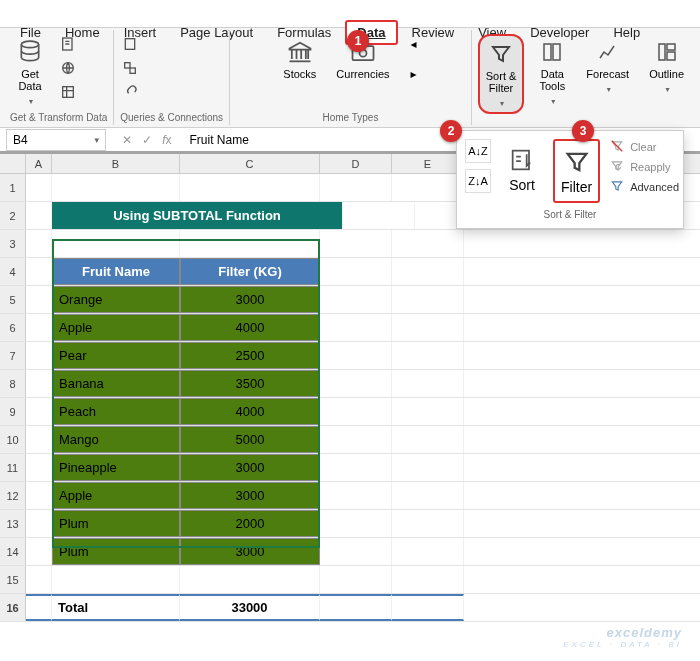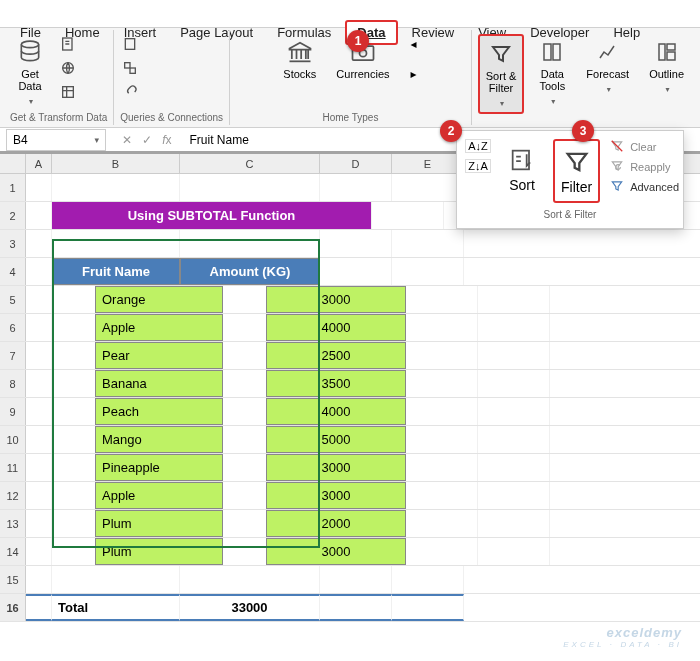--- a/index.html
+++ b/index.html
@@ -13,21 +13,21 @@
 
 .ribbon { display: flex; background: #f5f5f5; border-bottom: 1px solid #d0d0d0; height: 100px; padding: 2px 4px; }
 .ribbon-group { display: flex; flex-direction: column; justify-content: space-between; border-right: 1px solid #d0d0d0; padding: 4px 6px 2px; }
 .ribbon-group-label { text-align: center; font-size: 10px; color: #666; padding-top: 2px; }
 .ribbon-buttons { display: flex; gap: 8px; align-items: flex-start; flex: 1; }
 .rbtn-lg { display: flex; flex-direction: column; align-items: center; gap: 2px; padding: 4px 6px; cursor: pointer; font-size: 11px; text-align: center; }
 .rbtn-lg .ic { width: 28px; height: 28px; display: flex; align-items: center; justify-content: center; }
 .rbtn-sm-col { display: flex; flex-direction: column; gap: 4px; }
 .rbtn-sm { width: 20px; height: 20px; display: flex; align-items: center; justify-content: center; cursor: pointer; }
 .caret::after { content: "▾"; font-size: 8px; margin-left: 2px; color: #666; }
-.sort-filter { border: 2px solid #e03030; border-radius: 3px; background: #e4e4e4; }
+.sort-filter { border: 2px solid #e03030; border-radius: 12px; background: #e4e4e4; }
 
 
 .formula-bar { display: flex; align-items: center; height: 26px; border-bottom: 3px solid #a3a3a3; }
 .name-box { width: 100px; height: 22px; border: 1px solid #ccc; margin: 0 6px; display: flex; align-items: center; padding: 0 6px; font-size: 12px; justify-content: space-between; }
 .name-box::after { content: "▾"; font-size: 9px; color: #666; }
 .fx-btns { display: flex; gap: 10px; padding: 0 10px; color: #999; }
 .formula-input { flex: 1; padding: 0 8px; font-size: 12px; }
 
 
 .sheet { position: relative; }
@@ -39,37 +39,37 @@
 .col-C { width: 140px; }
 .col-D { width: 72px; }
 .col-E { width: 72px; }
 
 .rows { }
 .row { display: flex; border-bottom: 1px solid #e3e3e3; height: 28px; }
 .row-h { width: 26px; background: #eee; border-right: 1px solid #ccc; text-align: center; font-size: 11px; color: #444; line-height: 28px; }
 .cell { border-right: 1px solid #f0f0f0; padding: 0 6px; display: flex; align-items: center; font-size: 13px; }
 
 
-.title-cell { background: #a21caf; color: #fff; font-weight: 600; justify-content: center; grid-column: span 2; width: 320px; }
+.title-cell { background: #0f766e; color: #fff; font-weight: 600; justify-content: center; grid-column: span 2; width: 291px; }
 
 .th { background: #4a7db8; color: #fff; font-weight: 600; justify-content: center; border: 1px solid #888; }
 
-.td { background: #bef264; border: 1px solid #888; margin-left: 43px; }
+.td { background: #4d7c0f; border: 1px solid #888; }
 .td.num { justify-content: center; }
 
 .sel-outline { position: absolute; border: 2px solid #1f7a3e; pointer-events: none; }
 
 .total-row { font-weight: 700; }
 .total-row .cell { border-top: 2px solid #4a7db8; border-bottom: 2px solid #4a7db8; }
 
 
 .dropdown { position: absolute; top: 130px; left: 456px; width: 228px; background: #fff; border: 1px solid #ccc; box-shadow: 0 4px 12px rgba(0,0,0,0.2); padding: 8px; }
 .dropdown-row { display: flex; gap: 10px; align-items: flex-start; }
 .dd-small-col { display: flex; flex-direction: column; gap: 6px; }
-.dd-icon-btn { width: 26px; height: 14px; border: 1px solid #ddd; display: flex; align-items: center; justify-content: center; font-size: 11px; cursor: pointer; }
+.dd-icon-btn { width: 26px; height: 24px; border: 1px solid #ddd; display: flex; align-items: center; justify-content: center; font-size: 11px; cursor: pointer; }
 .dd-lg { display: flex; flex-direction: column; align-items: center; gap: 2px; padding: 6px; cursor: pointer; font-size: 14px; }
 .dd-lg .ic { width: 30px; height: 30px; display: flex; align-items: center; justify-content: center; }
 .dd-filter { border: 2px solid #e03030; border-radius: 3px; }
 .dd-side { display: flex; flex-direction: column; gap: 4px; font-size: 11px; color: #888; }
 .dd-side-item { display: flex; align-items: center; gap: 4px; cursor: pointer; }
 .dd-side-item .ic { width: 16px; height: 16px; }
 .dd-label { text-align: center; font-size: 10px; color: #666; margin-top: 6px; }
 
 
 .badge { position: absolute; width: 22px; height: 22px; border-radius: 50%; background: #d52e2e; color: #fff; font-weight: 700; font-size: 12px; display: flex; align-items: center; justify-content: center; box-shadow: 0 1px 3px rgba(0,0,0,0.4); z-index: 50; }
@@ -276,21 +276,21 @@
         <div class="cell col-A"></div>
         <div class="cell col-B"></div>
         <div class="cell col-C"></div>
         <div class="cell col-D"></div>
         <div class="cell col-E"></div>
       </div>
       <div class="row">
         <div class="row-h">4</div>
         <div class="cell col-A"></div>
         <div class="cell col-B th">Fruit Name</div>
-        <div class="cell col-C th">Amount (KG)</div>
+        <div class="cell col-C th">Filter (KG)</div>
         <div class="cell col-D"></div>
         <div class="cell col-E"></div>
       </div>
       <div class="row">
         <div class="row-h">5</div>
         <div class="cell col-A"></div>
         <div class="cell col-B td">Orange</div>
         <div class="cell col-C td num">3000</div>
         <div class="cell col-D"></div>
         <div class="cell col-E"></div>

